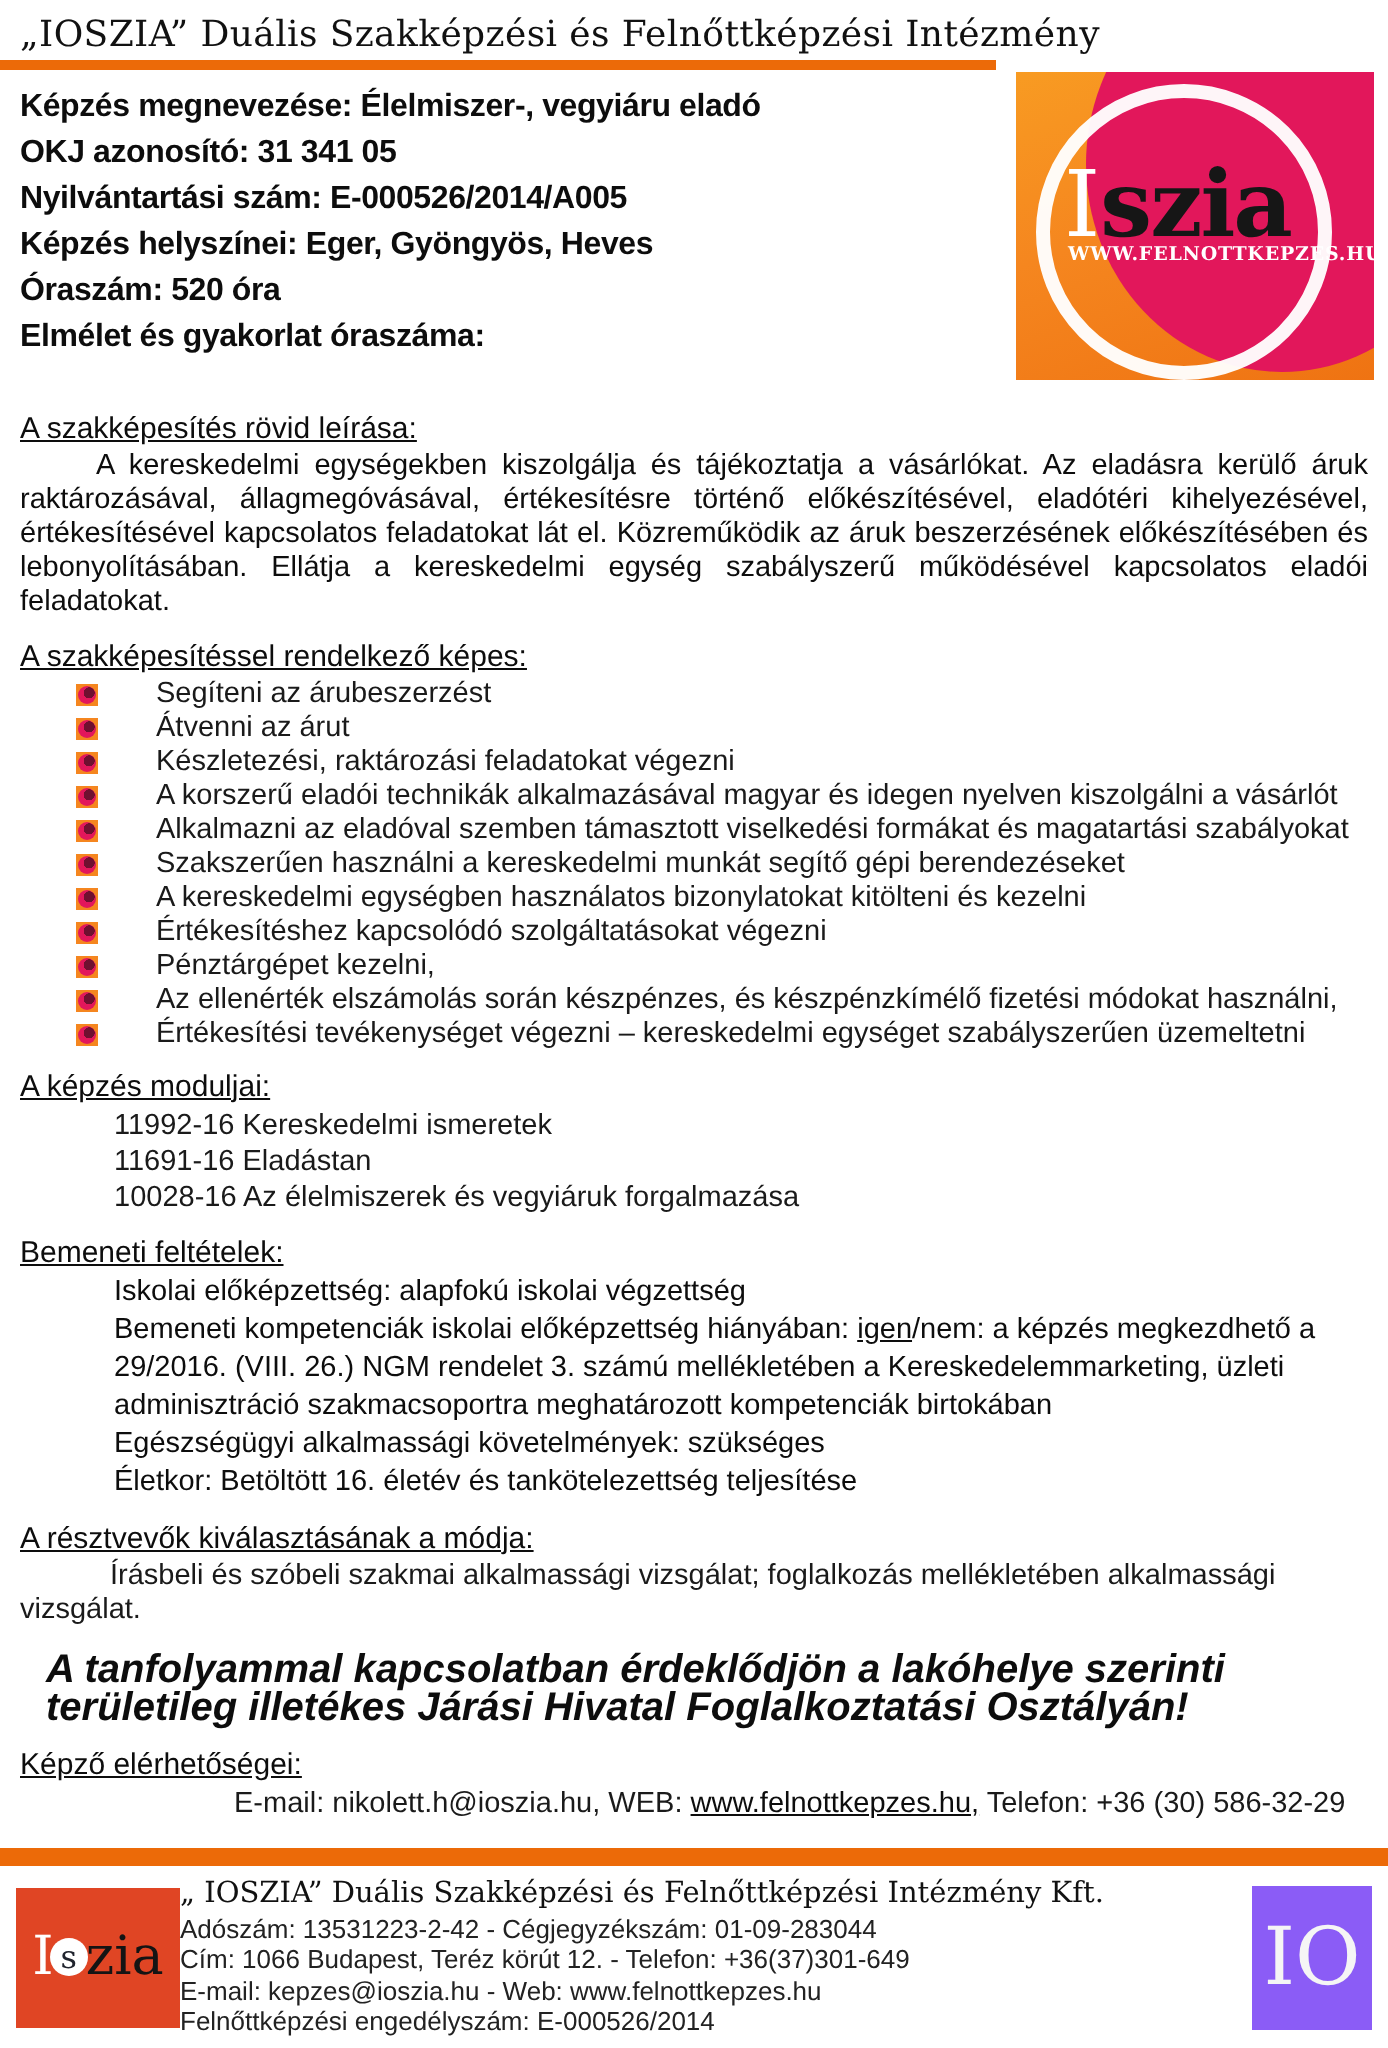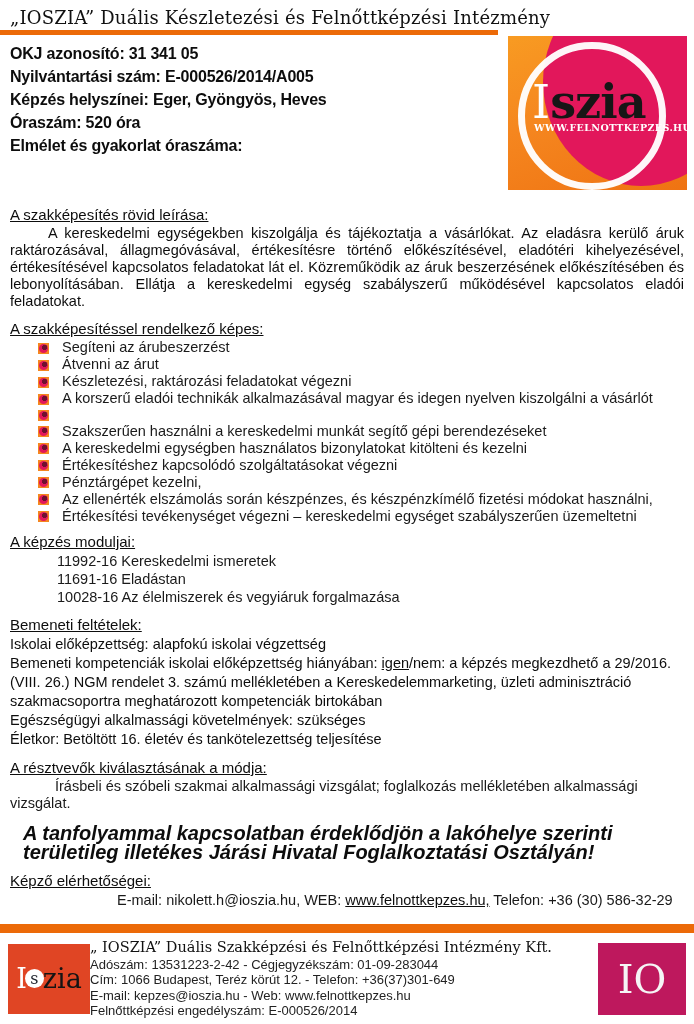--- a/index.html
+++ b/index.html
@@ -46,36 +46,36 @@
   
   .content{padding:0 10px;}
   .section{margin-top:10px;}
   .sec-heading{font-size:15px;text-decoration:underline;color:#0d0d0d;}
   .desc-body{
     margin-top:2px;font-size:14.5px;line-height:17px;text-align:justify;
     text-indent:38px;color:#0d0d0d;
   }
   
   .skills-list{margin:4px 0 0 0;padding:0;list-style:none;}
-  .skills-list li{display:flex;align-items:center;margin:0 0 3.5px 0;
-    font-size:14.5px;line-height:13.5px;}
+  .skills-list li{display:flex;align-items:flex-start;margin:0 0 3.5px 0;
+    font-size:14.5px;line-height:13.5px;gap:16px;}
   .bullet-icon{
     flex:0 0 auto;width:11px;height:11px;margin:1px 13px 0 28px;
     background:#f5861f;position:relative;display:inline-block;
   }
   .bullet-icon::after{
     content:"";position:absolute;left:1px;top:1px;width:9px;height:9px;border-radius:50%;
     background:radial-gradient(circle at 62% 38%,#6f1030 0 34%,#e2175b 36% 100%);
   }
   
   .plain-lines{margin-top:2px;}
   .plain-lines div{margin-left:47px;font-size:14.5px;line-height:18px;}
   
   .entry-lines{margin-top:2px;}
-  .entry-lines .entry-line{font-size:14.5px;line-height:19px;color:#0d0d0d;}
+  .entry-lines .entry-line{margin-left:47px;font-size:14.5px;line-height:19px;color:#0d0d0d;}
   .u{text-decoration:underline;}
   
   .selection-body{margin-top:2px;font-size:14.5px;line-height:17px;text-indent:45px;}
   
   .notice{
     margin:12px auto 0 auto;max-width:648px;text-align:left;
     font-weight:bold;font-style:italic;font-size:20px;line-height:19px;color:#0d0d0d;
   }
   
   .contact-line{margin:2px 0 0 107px;font-size:14.5px;line-height:18px;}
@@ -95,35 +95,36 @@
   .f-logo-left .fs{
     display:inline-block;background:#ffffff;color:#20242e;border-radius:50%;
     width:19px;height:19px;font-size:16px;line-height:19px;text-align:center;
     margin:0 0 0 -2px;vertical-align:3px;
   }
   .f-logo-left .fzia{color:#141414;margin-left:-1px;}
   .f-center{flex:1 1 auto;text-align:left;color:#222;}
   .f-company{font-family:"DejaVu Serif",serif;font-size:14.5px;margin-bottom:2px;color:#111;}
   .f-line{font-size:13px;line-height:15.5px;}
   .f-logo-right{
-    flex:0 0 auto;margin-right:8px;width:88px;height:72px;background:#be185d;
+    flex:0 0 auto;margin-right:8px;width:60px;height:72px;background:#8b5cf6;
     display:flex;align-items:center;justify-content:center;
     font-family:"DejaVu Serif",serif;font-size:40px;color:#f5f5f5;
   }
 </style>
 </head>
 <body>
 
 <div class="page">
 
   <div class="top">
-    <div class="top-title">„IOSZIA” Duális Készletezési és Felnőttképzési Intézmény</div>
+    <div class="top-title">„IOSZIA” Duális Szakképzési és Felnőttképzési Intézmény</div>
     <div class="top-rule"></div>
 
     <div class="course">
+      <div>Képzés megnevezése: Élelmiszer-, vegyiáru eladó</div>
       <div>OKJ azonosító: 31 341 05</div>
       <div>Nyilvántartási szám: E-000526/2014/A005</div>
       <div>Képzés helyszínei: Eger, Gyöngyös, Heves</div>
       <div>Óraszám: 520 óra</div>
       <div>Elmélet és gyakorlat óraszáma:</div>
     </div>
 
     <div class="main-logo">
       <div class="petal"></div>
       <div class="ring"></div>
@@ -153,20 +154,21 @@
         <li>
             <span class="bullet-icon"></span>
             <span>Készletezési, raktározási feladatokat végezni</span>
           </li>
         <li>
             <span class="bullet-icon"></span>
             <span>A korszerű eladói technikák alkalmazásával magyar és idegen nyelven kiszolgálni a vásárlót</span>
           </li>
         <li>
             <span class="bullet-icon"></span>
+            <span>Alkalmazni az eladóval szemben támasztott viselkedési formákat és magatartási szabályokat</span>
           </li>
         <li>
             <span class="bullet-icon"></span>
             <span>Szakszerűen használni a kereskedelmi munkát segítő gépi berendezéseket</span>
           </li>
         <li>
             <span class="bullet-icon"></span>
             <span>A kereskedelmi egységben használatos bizonylatokat kitölteni és kezelni</span>
           </li>
         <li>

